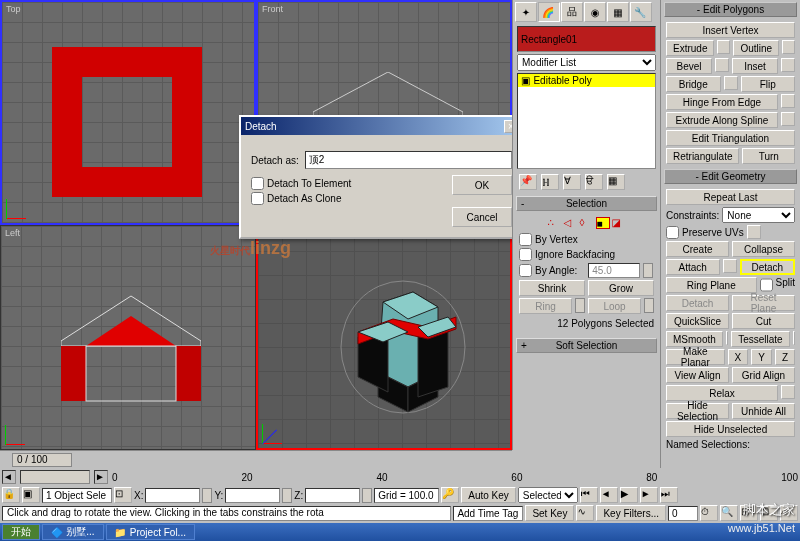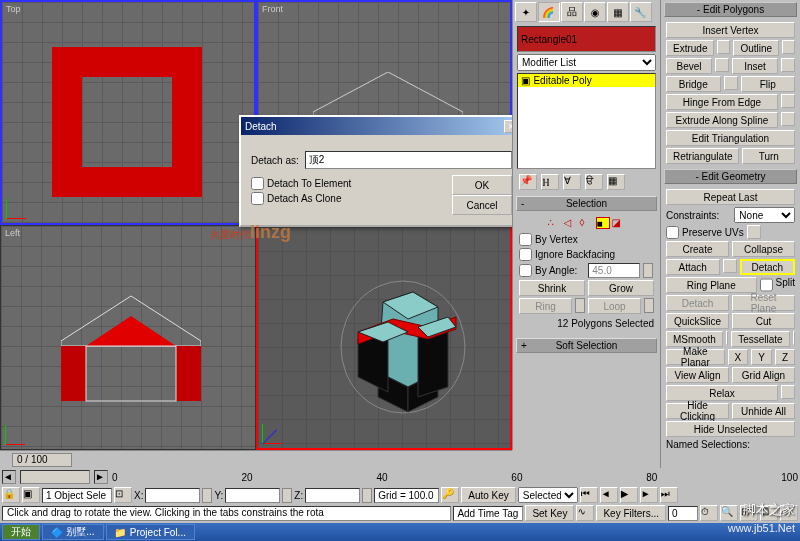--- a/index.html
+++ b/index.html
@@ -55,24 +55,24 @@
 .btnpair .btn{flex:1;}
 .selinfo{text-align:right;margin:4px 0;}
 
 .rpanel{position:absolute;left:660px;top:0;width:140px;height:541px;background:#c0c0c0;border-left:1px solid #888;overflow:hidden;}
 .sect-hdr{background:#9a9a9a;border:1px outset #ccc;height:15px;display:flex;align-items:center;justify-content:center;margin:2px 3px;}
 .rroll{padding:1px 5px;}
 .fullbtn{margin:2px 0;}
 .fullbtn .btn{width:100%;}
 .sqbtn{width:14px;height:14px;background:#d4d0c8;border:1px outset #fff;}
 .highlight{border:2px solid #ffff00 !important;}
-.selrow{display:flex;align-items:center;gap:15px;margin:2px 0;}
+.selrow{display:flex;align-items:center;gap:3px;margin:2px 0;}
 .selrow select{flex:1;height:16px;}
 
-.watermark{position:absolute;left:210px;top:200px;font-size:42px;color:rgba(200,60,30,.7);font-family:"SimHei",sans-serif;font-weight:bold;pointer-events:none;z-index:5;}
+.watermark{position:absolute;left:210px;top:216px;font-size:42px;color:rgba(200,60,30,.7);font-family:"SimHei",sans-serif;font-weight:bold;pointer-events:none;z-index:5;}
 .wm2{position:absolute;right:5px;bottom:22px;color:#fff;font-size:13px;text-shadow:1px 1px 2px #000;z-index:10;}
 .wm3{position:absolute;right:5px;bottom:7px;color:#eee;font-size:11px;z-index:10;}
 .taskbar{position:absolute;left:0;bottom:0;width:800px;height:18px;background:linear-gradient(#3a6ec0,#2050a0);display:flex;align-items:center;}
 .taskbar .tbtn{height:16px;padding:0 8px;color:#fff;background:#3060b0;border:1px solid #5080d0;margin-left:2px;display:flex;align-items:center;}
 .so-icons{display:flex;gap:2px;margin:2px 0 4px;justify-content:center;}
 .so-icons span{width:14px;height:12px;}
 </style>
 </head>
 <body>
 
@@ -146,21 +146,21 @@
       <div style="flex:1;">
         <div class="ckrow">
             <input type="checkbox" style="">
             <span>Detach To Element</span>
           </div>
         <div class="ckrow">
             <input type="checkbox" style="">
             <span>Detach As Clone</span>
           </div>
       </div>
-      <div style="display:flex;flex-direction:column;gap:0;">
+      <div style="display:flex;flex-direction:column;gap:12px;">
         <button class="btn wbtn">OK</button>
         <button class="btn wbtn">Cancel</button>
       </div>
     </div>
   </div>
 </div>
 
 <div class="timebar">
   <div class="slider"><span class="lbl">0 / 100</span></div>
 </div>
@@ -318,21 +318,21 @@
       </div>
     <div class="btnpair">
         <button class="btn">View Align</button>
         <button class="btn">Grid Align</button>
       </div>
     <div class="btnpair">
         <button class="btn" style="flex:3;">Relax</button>
         <span class="sqbtn"></span>
       </div>
     <div class="btnpair">
-        <button class="btn">Hide Clicking</button>
+        <button class="btn">Hide Selection</button>
         <button class="btn">Unhide All</button>
       </div>
     <div class="fullbtn"><button class="btn">Hide Unselected</button></div>
     <div class="lbl">Named Selections:</div>
   </div>
 </div>
 
 <div class="bottom">
   <div class="row" style="gap:4px;">
     <div style="width:14px;height:14px;background:#c0c0c0;border:1px inset #888;">◄</div>

